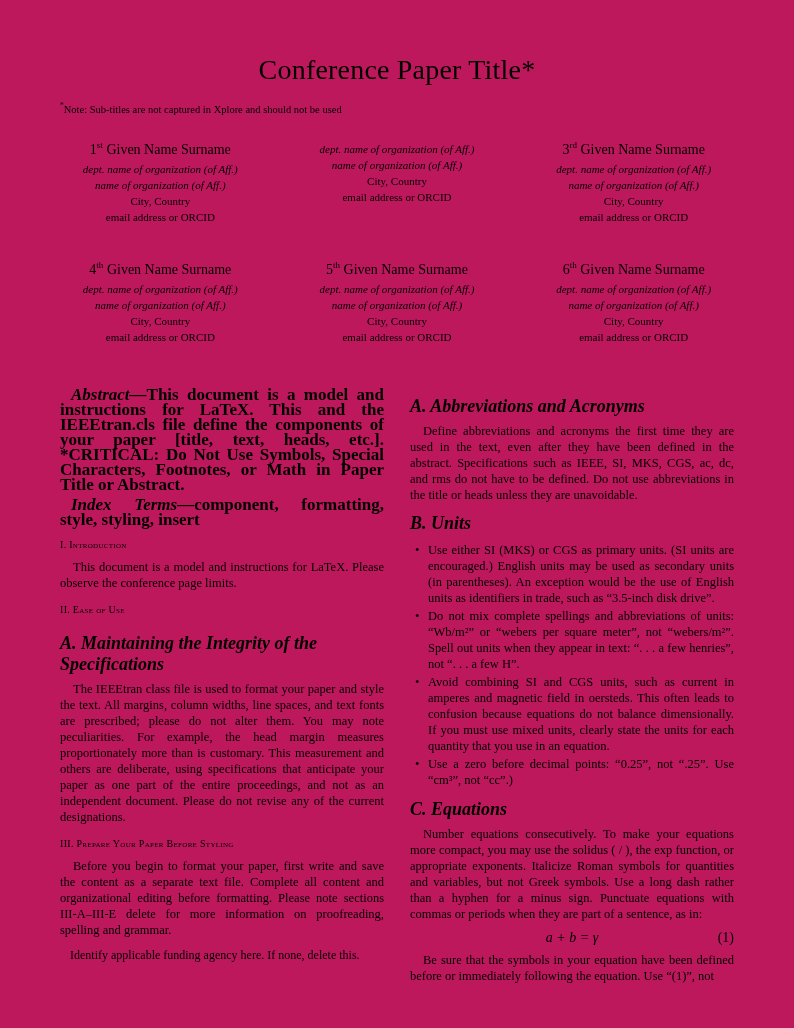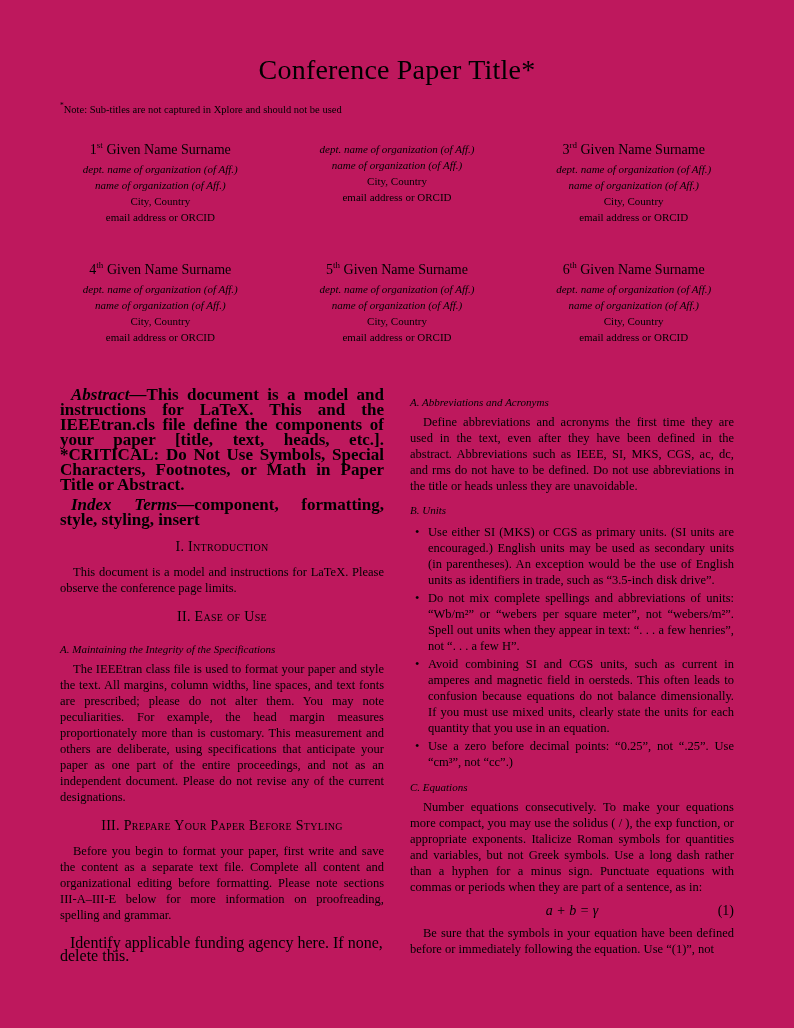--- a/index.html
+++ b/index.html
@@ -46,28 +46,28 @@
     text-align: justify; text-indent: 13px;
     margin-bottom: 1px;
   }
   .abstract, .index-terms {
     font-size: 17px; line-height: 15px; font-weight: bold;
     text-align: justify; text-indent: 11px;
   }
   .index-terms { margin-top: 5px; }
   .lead-label { font-style: italic; }
   .sec-heading {
-    font-size: 14px; font-weight: 400;
+    font-size: 10px; font-weight: 400;
     font-variant: small-caps;
-    text-align: center;
+    text-align: left;
     margin: 12px 0 9px 0;
     letter-spacing: 0.3px;
   }
   .subsec-heading {
-    font-size: 11px; font-weight: 400; font-style: italic;
+    font-size: 18px; font-weight: 700; font-style: italic;
     margin: 9px 0 6px 0;
   }
   .bullets { list-style: none; margin: 2px 0 0 0; }
   .bullets li {
     position: relative;
     padding-left: 18px;
     font-size: 12.5px; line-height: 16px;
     text-align: justify;
     margin-bottom: 2px;
   }
@@ -75,21 +75,21 @@
   .equation {
     position: relative;
     text-align: center;
     font-size: 14px; line-height: 16px;
     margin: 7px 0 6px 0;
   }
   .eq-body { font-style: italic; }
   .eq-num { position: absolute; right: 0; top: 0; font-style: normal; }
   .footnote {
     margin-top: auto;
-    font-size: 16px; line-height: 13px;
+    font-size: 12px; line-height: 13px;
     padding-bottom: 10px;
     text-indent: 10px;
   }
 </style>
 </head>
 <body>
 
 <div class="page">
 
   <header>
@@ -155,28 +155,28 @@
       <p class="index-terms"><span class="lead-label">Index Terms—</span><span>component, formatting, style, styling, insert</span></p>
 
       <h2 class="sec-heading">I. Introduction</h2>
       <p class="body-para">This document is a model and instructions for LaTeX. Please observe the conference page limits.</p>
 
       <h2 class="sec-heading">II. Ease of Use</h2>
       <h3 class="subsec-heading">A. Maintaining the Integrity of the Specifications</h3>
       <p class="body-para">The IEEEtran class file is used to format your paper and style the text. All margins, column widths, line spaces, and text fonts are prescribed; please do not alter them. You may note peculiarities. For example, the head margin measures proportionately more than is customary. This measurement and others are deliberate, using specifications that anticipate your paper as one part of the entire proceedings, and not as an independent document. Please do not revise any of the current designations.</p>
 
       <h2 class="sec-heading">III. Prepare Your Paper Before Styling</h2>
-      <p class="body-para">Before you begin to format your paper, first write and save the content as a separate text file. Complete all content and organizational editing before formatting. Please note sections III-A–III-E below for more information on proofreading, spelling and grammar.</p>
+      <p class="body-para">Before you begin to format your paper, first write and save the content as a separate text file. Complete all content and organizational editing before formatting. Please note sections III-A–III-E delete for more information on proofreading, spelling and grammar.</p>
 
       <div class="footnote">Identify applicable funding agency here. If none, delete this.</div>
     </div>
 
     <div class="col">
       <h3 class="subsec-heading">A. Abbreviations and Acronyms</h3>
-      <p class="body-para">Define abbreviations and acronyms the first time they are used in the text, even after they have been defined in the abstract. Abbreviations such as IEEE, SI, MKS, CGS, ac, dc, and rms do not have to be defined. Do not use abbreviations in the title or heads unless they are unavoidable.</p>
+      <p class="body-para">Define abbreviations and acronyms the first time they are used in the text, even after they have been defined in the abstract. Specifications such as IEEE, SI, MKS, CGS, ac, dc, and rms do not have to be defined. Do not use abbreviations in the title or heads unless they are unavoidable.</p>
 
       <h3 class="subsec-heading">B. Units</h3>
       <ul class="bullets">
         <li>Use either SI (MKS) or CGS as primary units. (SI units are encouraged.) English units may be used as secondary units (in parentheses). An exception would be the use of English units as identifiers in trade, such as “3.5-inch disk drive”.</li>
         <li>Do not mix complete spellings and abbreviations of units: “Wb/m²” or “webers per square meter”, not “webers/m²”. Spell out units when they appear in text: “. . . a few henries”, not “. . . a few H”.</li>
         <li>Avoid combining SI and CGS units, such as current in amperes and magnetic field in oersteds. This often leads to confusion because equations do not balance dimensionally. If you must use mixed units, clearly state the units for each quantity that you use in an equation.</li>
         <li>Use a zero before decimal points: “0.25”, not “.25”. Use “cm³”, not “cc”.)</li>
       </ul>
 
       <h3 class="subsec-heading">C. Equations</h3>

